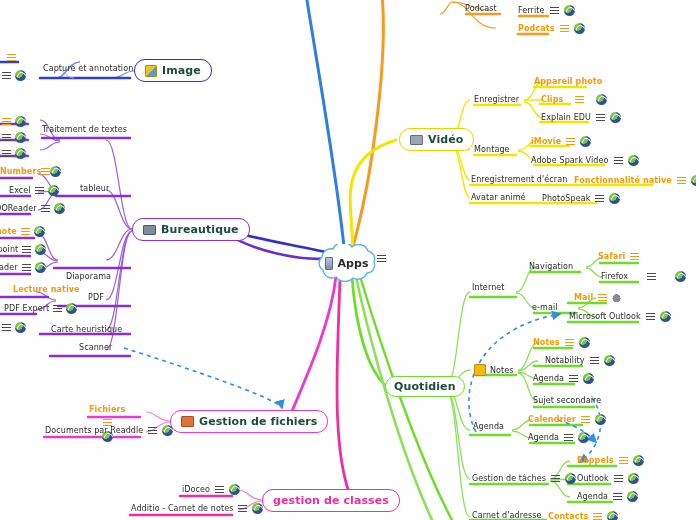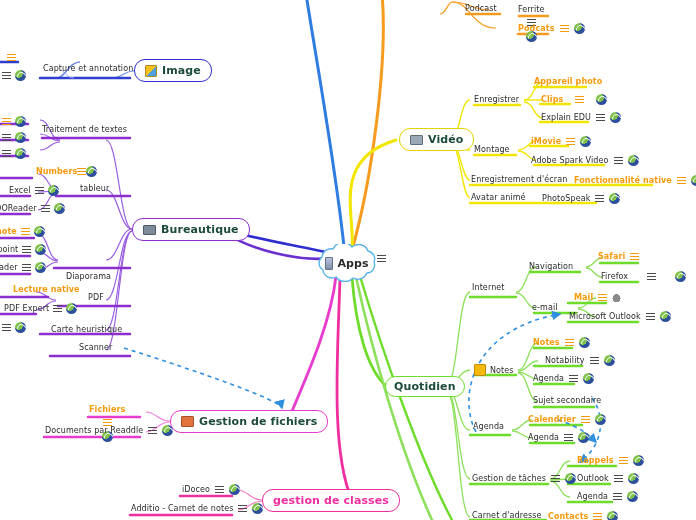--- a/index.html
+++ b/index.html
@@ -242,21 +242,21 @@
     <span class="ham">
         <i></i>
         <i></i>
         <i></i>
       </span>
   </div>
 
   <div class="cap" style="left:465px;top:4px;">
     <span class="txt">Podcast</span>
   </div>
-  <div class="cap" style="left:518px;top:5px;gap:5px;flex-direction:column;">
+  <div class="cap" style="left:518px;top:5px;gap:5px;">
     <span class="txt">Ferrite</span>
     <span class="ham">
         <i></i>
         <i></i>
         <i></i>
       </span>
     <span class="lnk"></span>
   </div>
   <div class="cap" style="left:518px;top:23px;gap:5px;">
     <span class="txt hl">Podcats</span>
@@ -397,21 +397,21 @@
         <i></i>
         <i></i>
         <i></i>
       </span>
     <span class="lnk"></span>
   </div>
 
   <div class="cap" style="left:80px;top:184px;">
     <span class="txt">tableur</span>
   </div>
-  <div class="cap" style="left:0px;top:166px;padding-left:36px;">
+  <div class="cap" style="left:0px;top:166px;">
     <span class="txt hl">Numbers</span>
     <span class="ham or">
         <i></i>
         <i></i>
         <i></i>
       </span>
     <span class="lnk"></span>
   </div>
   <div class="cap" style="left:9px;top:185px;gap:4px;">
     <span class="txt">Excel</span>

